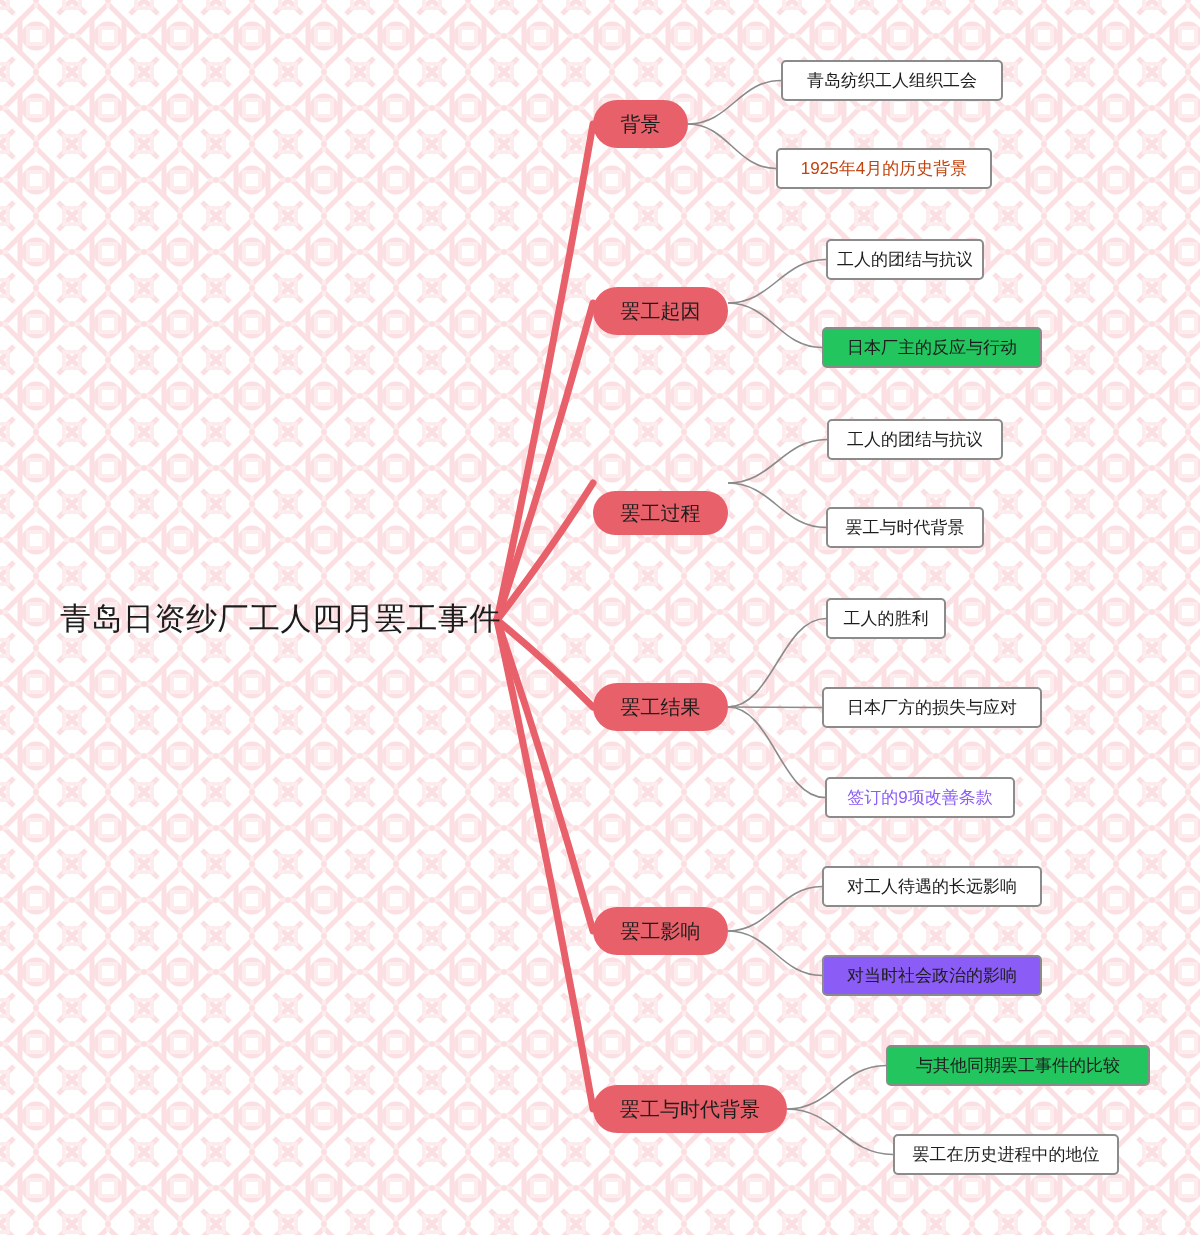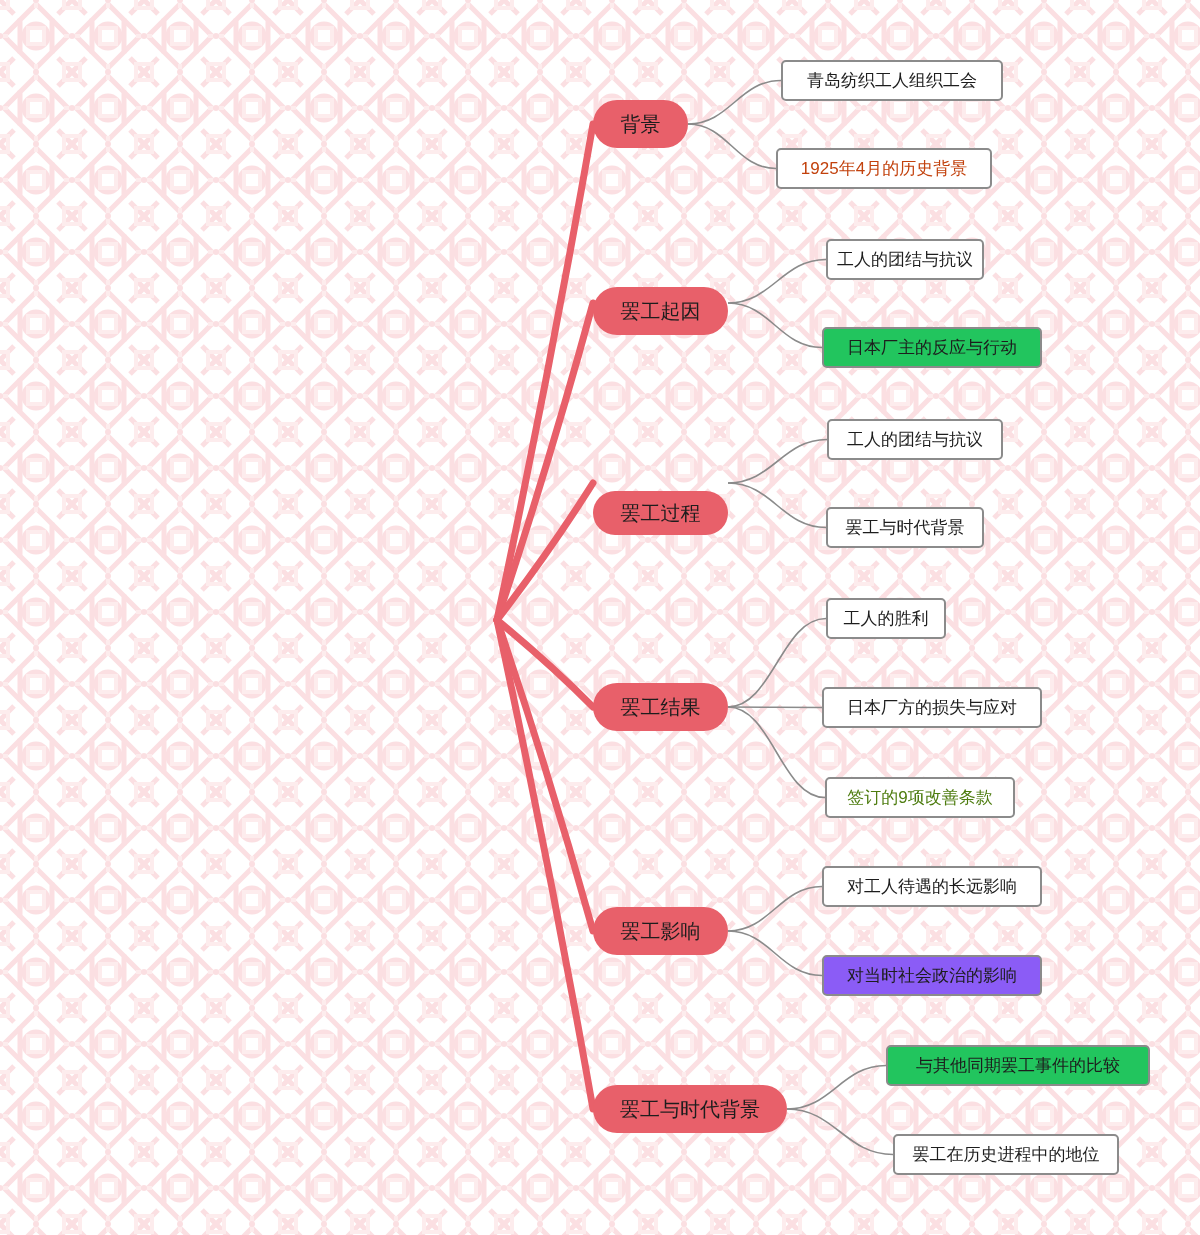--- a/index.html
+++ b/index.html
@@ -143,35 +143,36 @@
         <path d="M728 707 C772.1 707, 781.9 618.5, 826 618.5" stroke="#8b8b8b" stroke-width="1.6" fill="none"></path>
         <path d="M728 707 C770.3 707, 779.7 707.5, 822 707.5" stroke="#8b8b8b" stroke-width="1.6" fill="none"></path>
         <path d="M728 707 C771.65 707, 781.35 797.5, 825 797.5" stroke="#8b8b8b" stroke-width="1.6" fill="none"></path>
         <path d="M728 931 C770.3 931, 779.7 886.5, 822 886.5" stroke="#8b8b8b" stroke-width="1.6" fill="none"></path>
         <path d="M728 931 C770.3 931, 779.7 975.5, 822 975.5" stroke="#8b8b8b" stroke-width="1.6" fill="none"></path>
         <path d="M787 1109 C831.55 1109, 841.45 1065.5, 886 1065.5" stroke="#8b8b8b" stroke-width="1.6" fill="none"></path>
         <path d="M787 1109 C834.7 1109, 845.3 1154.5, 893 1154.5" stroke="#8b8b8b" stroke-width="1.6" fill="none"></path>
       </g>
   </svg>
 
+  <div class="root-label">青岛日资纱厂工人四月罢工事件</div>
 
   <div id="nodes">
       <div class="branch" style="left: 593px; top: 100px; width: 95px; height: 48px; background: rgb(232, 96, 106); color: rgb(29, 29, 29);">背景</div>
       <div class="leaf" style="left: 781px; top: 60px; width: 222px; height: 41px; border-color: rgb(139, 139, 139); background: rgb(255, 255, 255); color: rgb(29, 29, 29);">青岛纺织工人组织工会</div>
       <div class="leaf" style="left: 776px; top: 148px; width: 216px; height: 41px; border-color: rgb(139, 139, 139); background: rgb(255, 255, 255); color: #c2410c;">1925年4月的历史背景</div>
       <div class="branch" style="left: 593px; top: 279px; width: 135px; height: 48px; background: rgb(232, 96, 106); color: rgb(29, 29, 29); margin-top: 8px;">罢工起因</div>
       <div class="leaf" style="left: 826px; top: 239px; width: 158px; height: 41px; border-color: rgb(139, 139, 139); background: rgb(255, 255, 255); color: rgb(29, 29, 29);">工人的团结与抗议</div>
       <div class="leaf" style="left: 822px; top: 327px; width: 220px; height: 41px; border-color: rgb(139, 139, 139); background: #22c55e; color: rgb(29, 29, 29);">日本厂主的反应与行动</div>
       <div class="branch" style="left: 593px; top: 459px; width: 135px; height: 44px; background: rgb(232, 96, 106); color: rgb(29, 29, 29); margin-top: 32px;">罢工过程</div>
       <div class="leaf" style="left: 827px; top: 419px; width: 176px; height: 41px; border-color: rgb(139, 139, 139); background: rgb(255, 255, 255); color: rgb(29, 29, 29);">工人的团结与抗议</div>
       <div class="leaf" style="left: 826px; top: 507px; width: 158px; height: 41px; border-color: rgb(139, 139, 139); background: rgb(255, 255, 255); color: rgb(29, 29, 29);">罢工与时代背景</div>
       <div class="branch" style="left: 593px; top: 683px; width: 135px; height: 48px; background: rgb(232, 96, 106); color: rgb(29, 29, 29);">罢工结果</div>
       <div class="leaf" style="left: 826px; top: 598px; width: 120px; height: 41px; border-color: rgb(139, 139, 139); background: rgb(255, 255, 255); color: rgb(29, 29, 29);">工人的胜利</div>
       <div class="leaf" style="left: 822px; top: 687px; width: 220px; height: 41px; border-color: rgb(139, 139, 139); background: rgb(255, 255, 255); color: rgb(29, 29, 29);">日本厂方的损失与应对</div>
-      <div class="leaf" style="left: 825px; top: 777px; width: 190px; height: 41px; border-color: rgb(139, 139, 139); background: rgb(255, 255, 255); color: #4d7c0f;">签订的9项改善条款</div>
+      <div class="leaf" style="left: 825px; top: 777px; width: 190px; height: 41px; border-color: rgb(139, 139, 139); background: rgb(255, 255, 255); color: #8b5cf6;">签订的9项改善条款</div>
       <div class="branch" style="left: 593px; top: 907px; width: 135px; height: 48px; background: rgb(232, 96, 106); color: rgb(29, 29, 29);">罢工影响</div>
       <div class="leaf" style="left: 822px; top: 866px; width: 220px; height: 41px; border-color: rgb(139, 139, 139); background: rgb(255, 255, 255); color: rgb(29, 29, 29);">对工人待遇的长远影响</div>
       <div class="leaf" style="left: 822px; top: 955px; width: 220px; height: 41px; border-color: rgb(139, 139, 139); background: #8b5cf6; color: rgb(29, 29, 29);">对当时社会政治的影响</div>
       <div class="branch" style="left: 593px; top: 1085px; width: 194px; height: 48px; background: rgb(232, 96, 106); color: rgb(29, 29, 29);">罢工与时代背景</div>
       <div class="leaf" style="left: 886px; top: 1045px; width: 264px; height: 41px; border-color: rgb(139, 139, 139); background: #22c55e; color: rgb(29, 29, 29);">与其他同期罢工事件的比较</div>
       <div class="leaf" style="left: 893px; top: 1134px; width: 226px; height: 41px; border-color: rgb(139, 139, 139); background: rgb(255, 255, 255); color: rgb(29, 29, 29);">罢工在历史进程中的地位</div>
     </div>
 
 </div>
 

